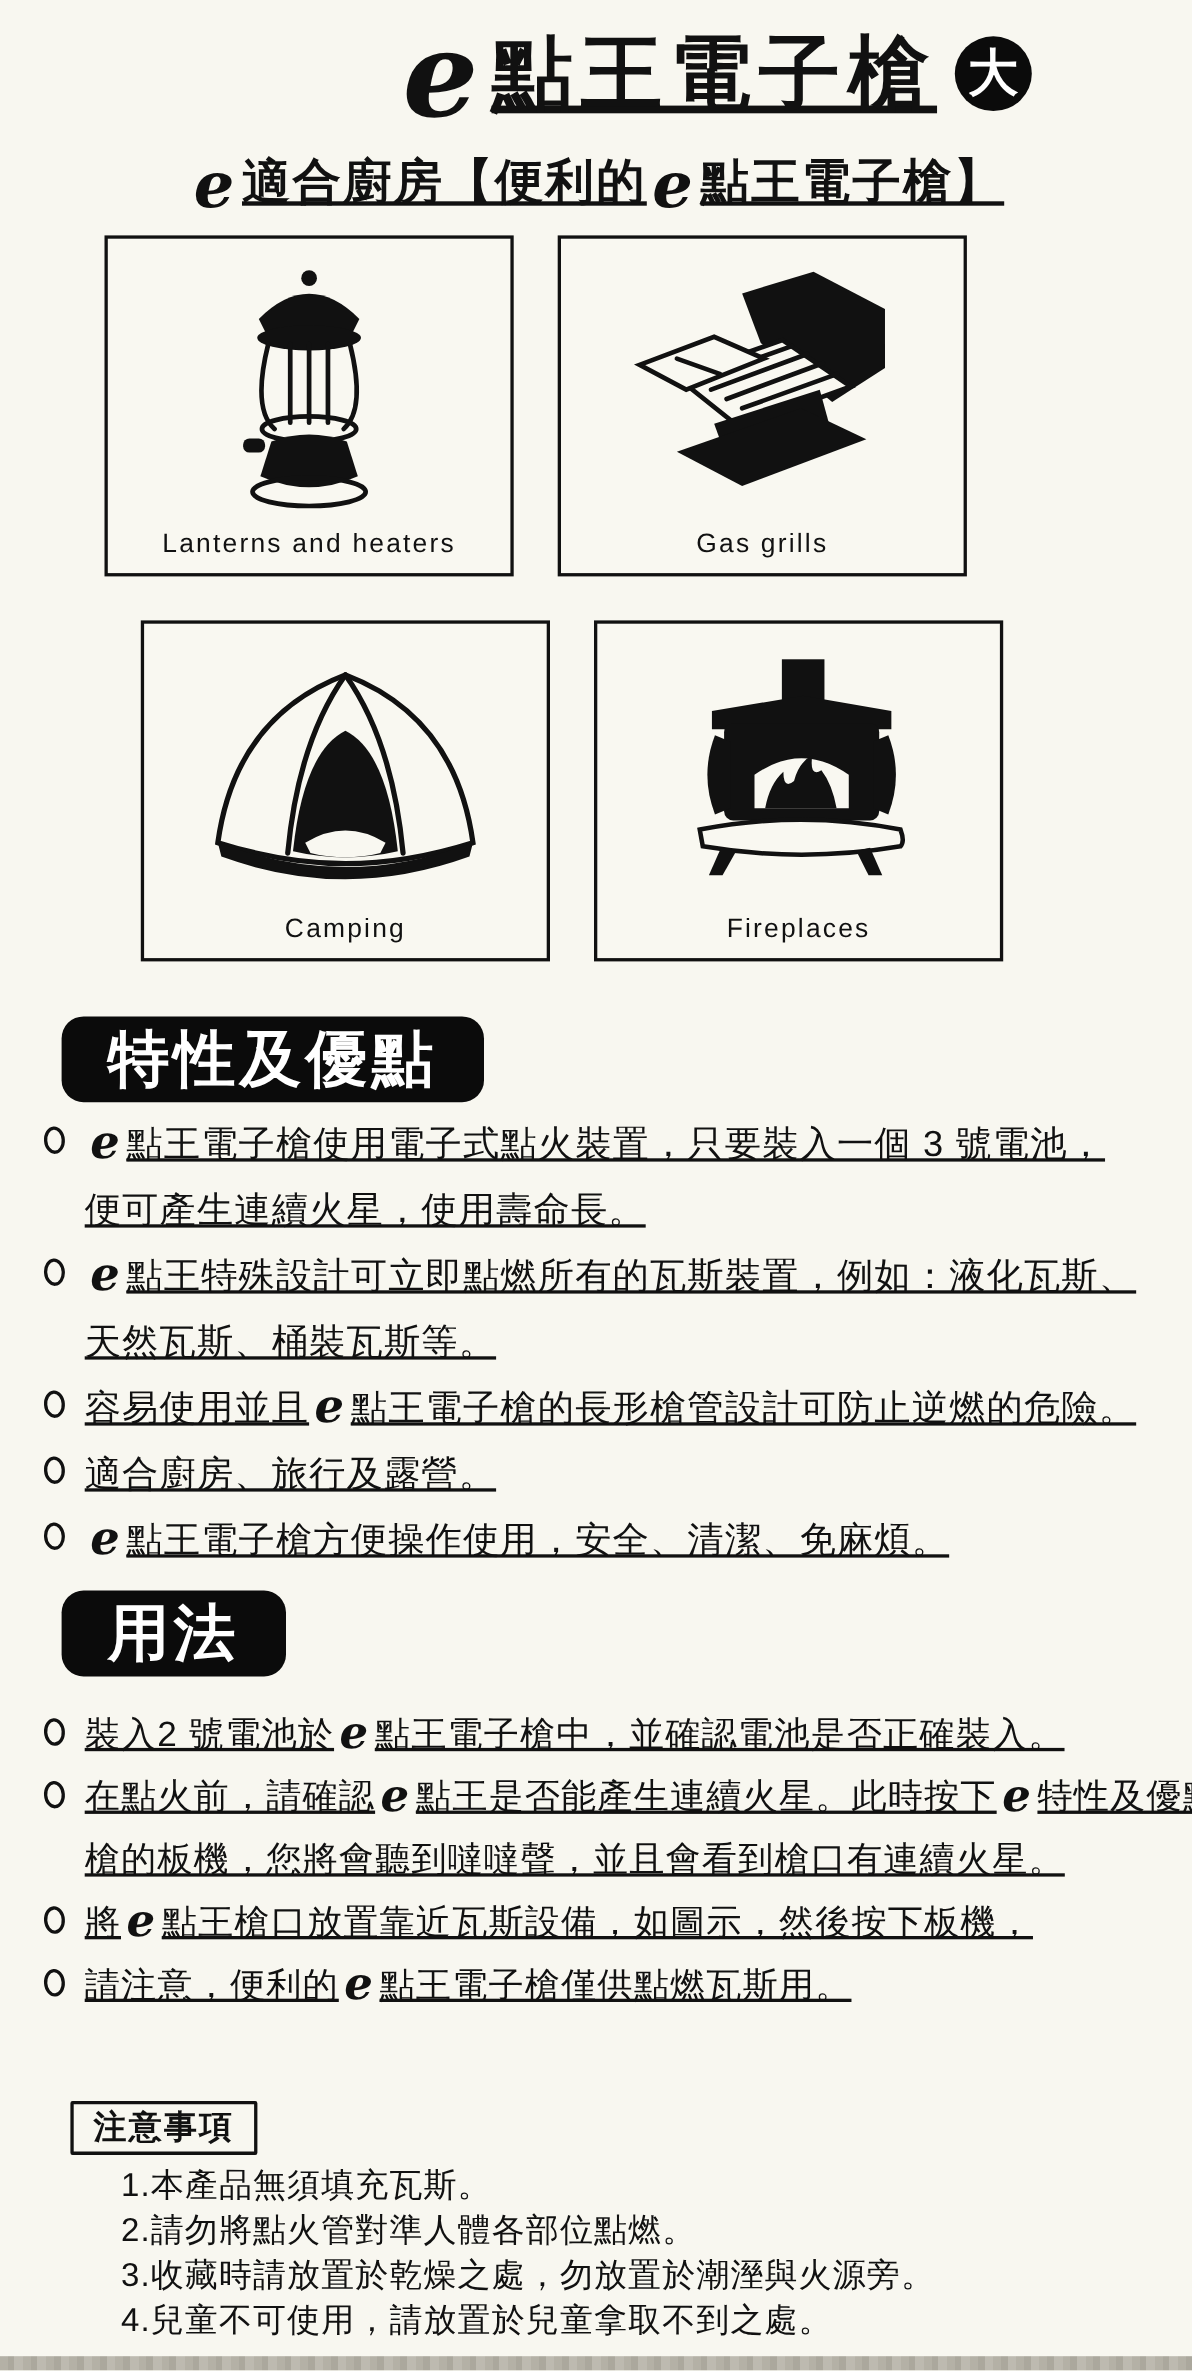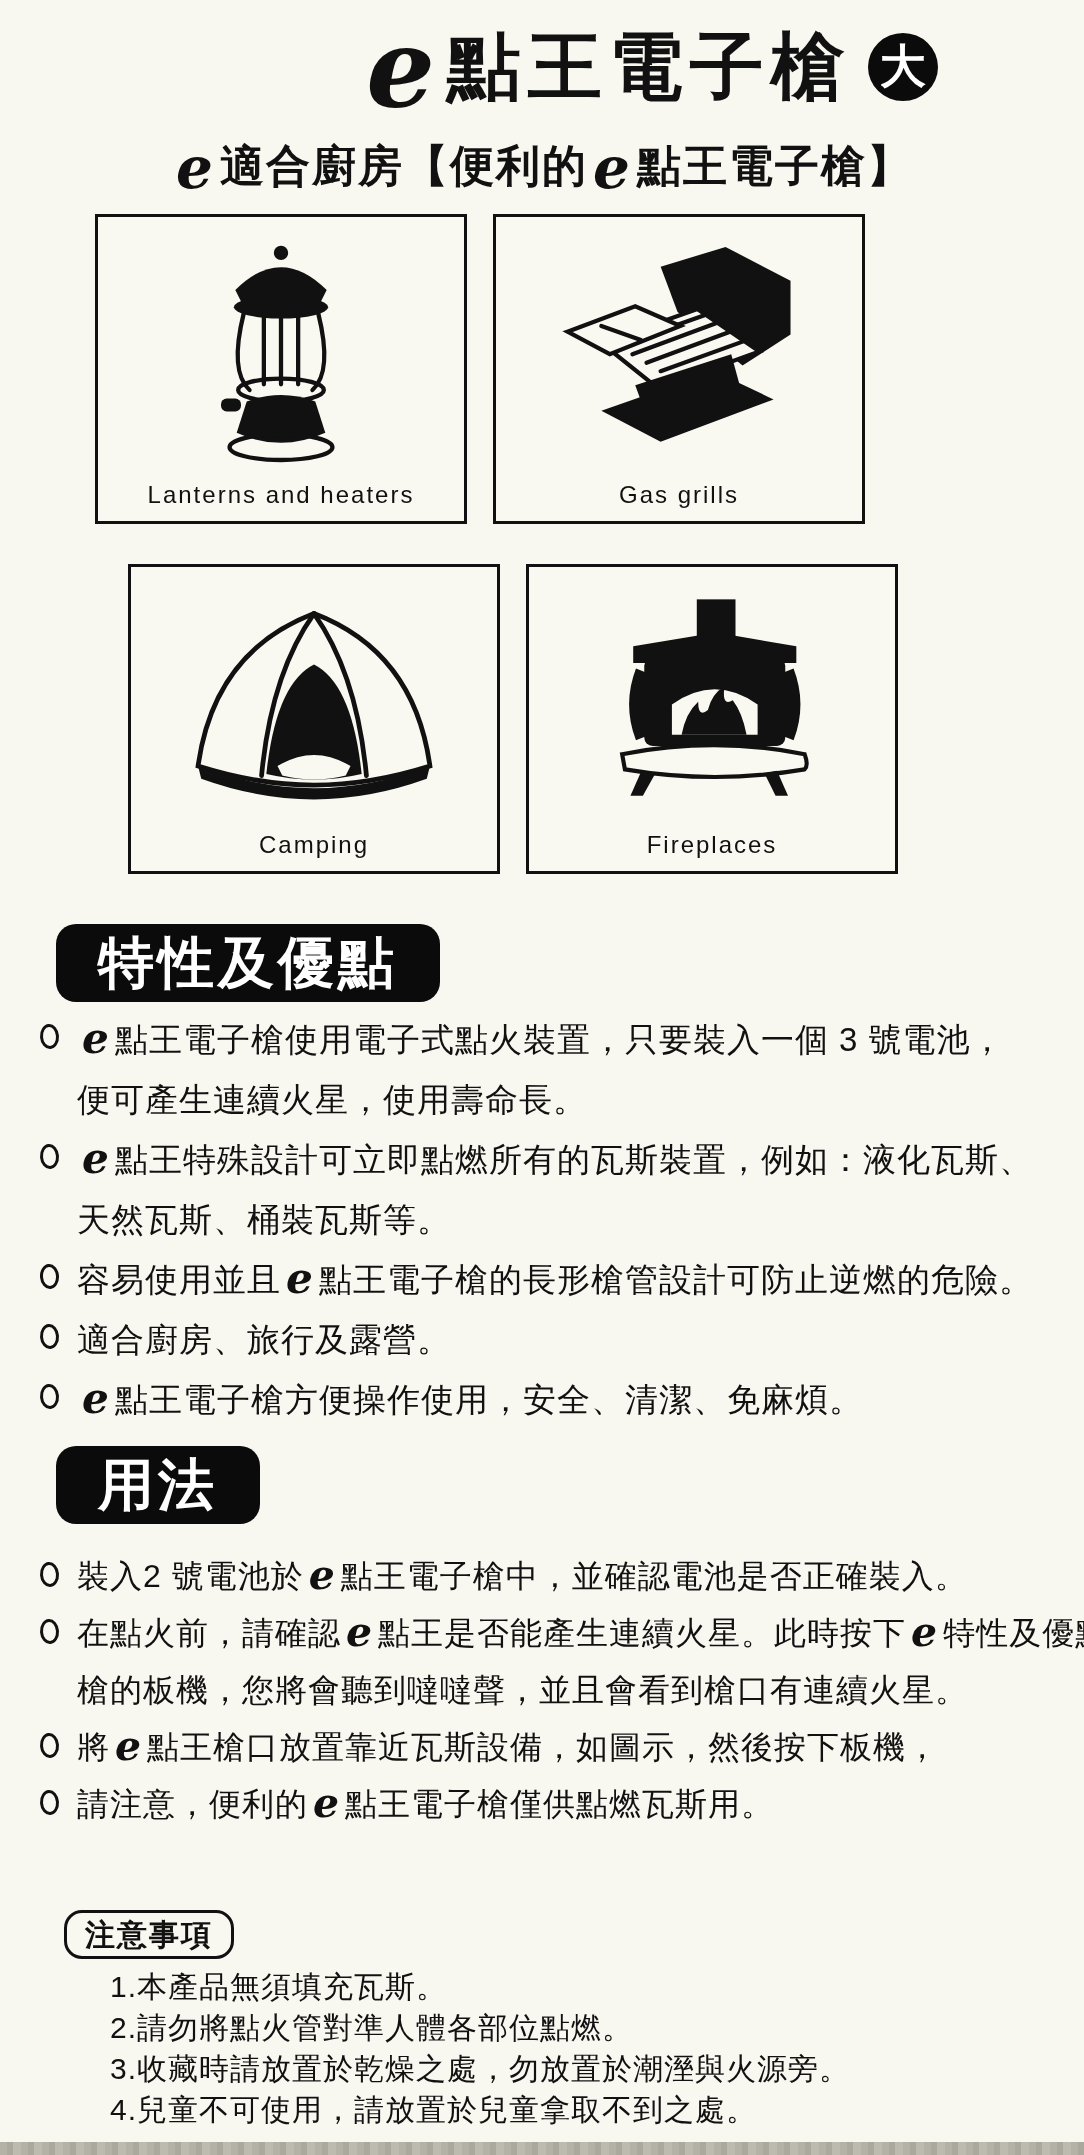--- a/index.html
+++ b/index.html
@@ -27,44 +27,44 @@
     position:absolute;top:140px;left:0;width:1084px;
     display:flex;justify-content:center;align-items:center;
     font-size:44px;font-weight:bold;letter-spacing:2px;line-height:1.2;
   }
   .subtitle-row .seg-e{font-size:58px;}
   
   .seg-e{
     font-family:"DejaVu Serif", serif;font-style:italic;font-weight:bold;
     padding:0 5px;line-height:0.9;display:inline-block;transform:translateY(2px);
   }
-  .seg-t{display:inline;}
-  
-  .gallery-row{position:absolute;display:flex;gap:26px;text-align:right;}
+  .seg-t{display:inline;text-decoration:underline;}
+  
+  .gallery-row{position:absolute;display:flex;gap:40px;text-align:right;}
   .gallery-row.r1{top:214px;left:95px;}
   .gallery-row.r2{top:564px;left:128px;}
   .gallery-box{
     width:372px;height:310px;border:3px solid #111;background:#f9f8f1;
     box-sizing:border-box;display:flex;flex-direction:column;
     align-items:center;justify-content:flex-end;padding-bottom:12px;
     position:relative;
   }
   .gallery-box svg{position:absolute;top:18px;left:50%;transform:translateX(-50%);}
   .gallery-caption{font-size:24px;letter-spacing:2px;color:#111;}
   
   .badge-filled{
     position:absolute;background:#0b0b0b;color:#fff;border-radius:20px;
     font-size:56px;font-weight:bold;letter-spacing:4px;
     padding:8px 42px;line-height:1.1;
   }
   .badge-features{left:56px;top:924px;}
   .badge-usage{left:56px;top:1446px;}
   .badge-outline{
     position:absolute;left:64px;top:1910px;
-    border:3px solid #111;border-radius:18px;background:transparent;color:#111;
+    border:3px solid #111;border-radius:2px;background:transparent;color:#111;
     font-size:30px;font-weight:bold;letter-spacing:2px;padding:5px 18px;line-height:1.1;
   }
   
   .bullet-list{position:absolute;left:38px;width:1020px;}
   .list-features{top:1010px;}
   .list-usage{top:1548px;}
   .bullet-item{display:flex;align-items:flex-start;}
   .bullet-icon{
     flex:0 0 auto;width:19px;height:25px;border:3px solid #111;border-radius:50%;
     margin:14px 18px 0 2px;transform:rotate(-4deg);box-sizing:border-box;

